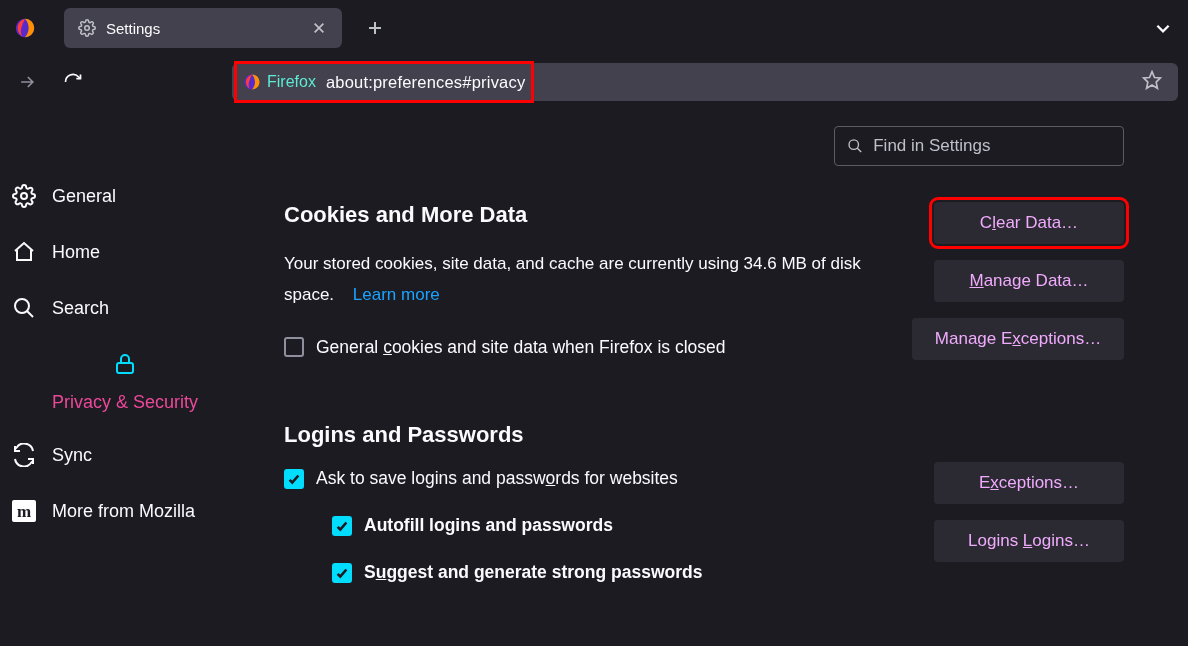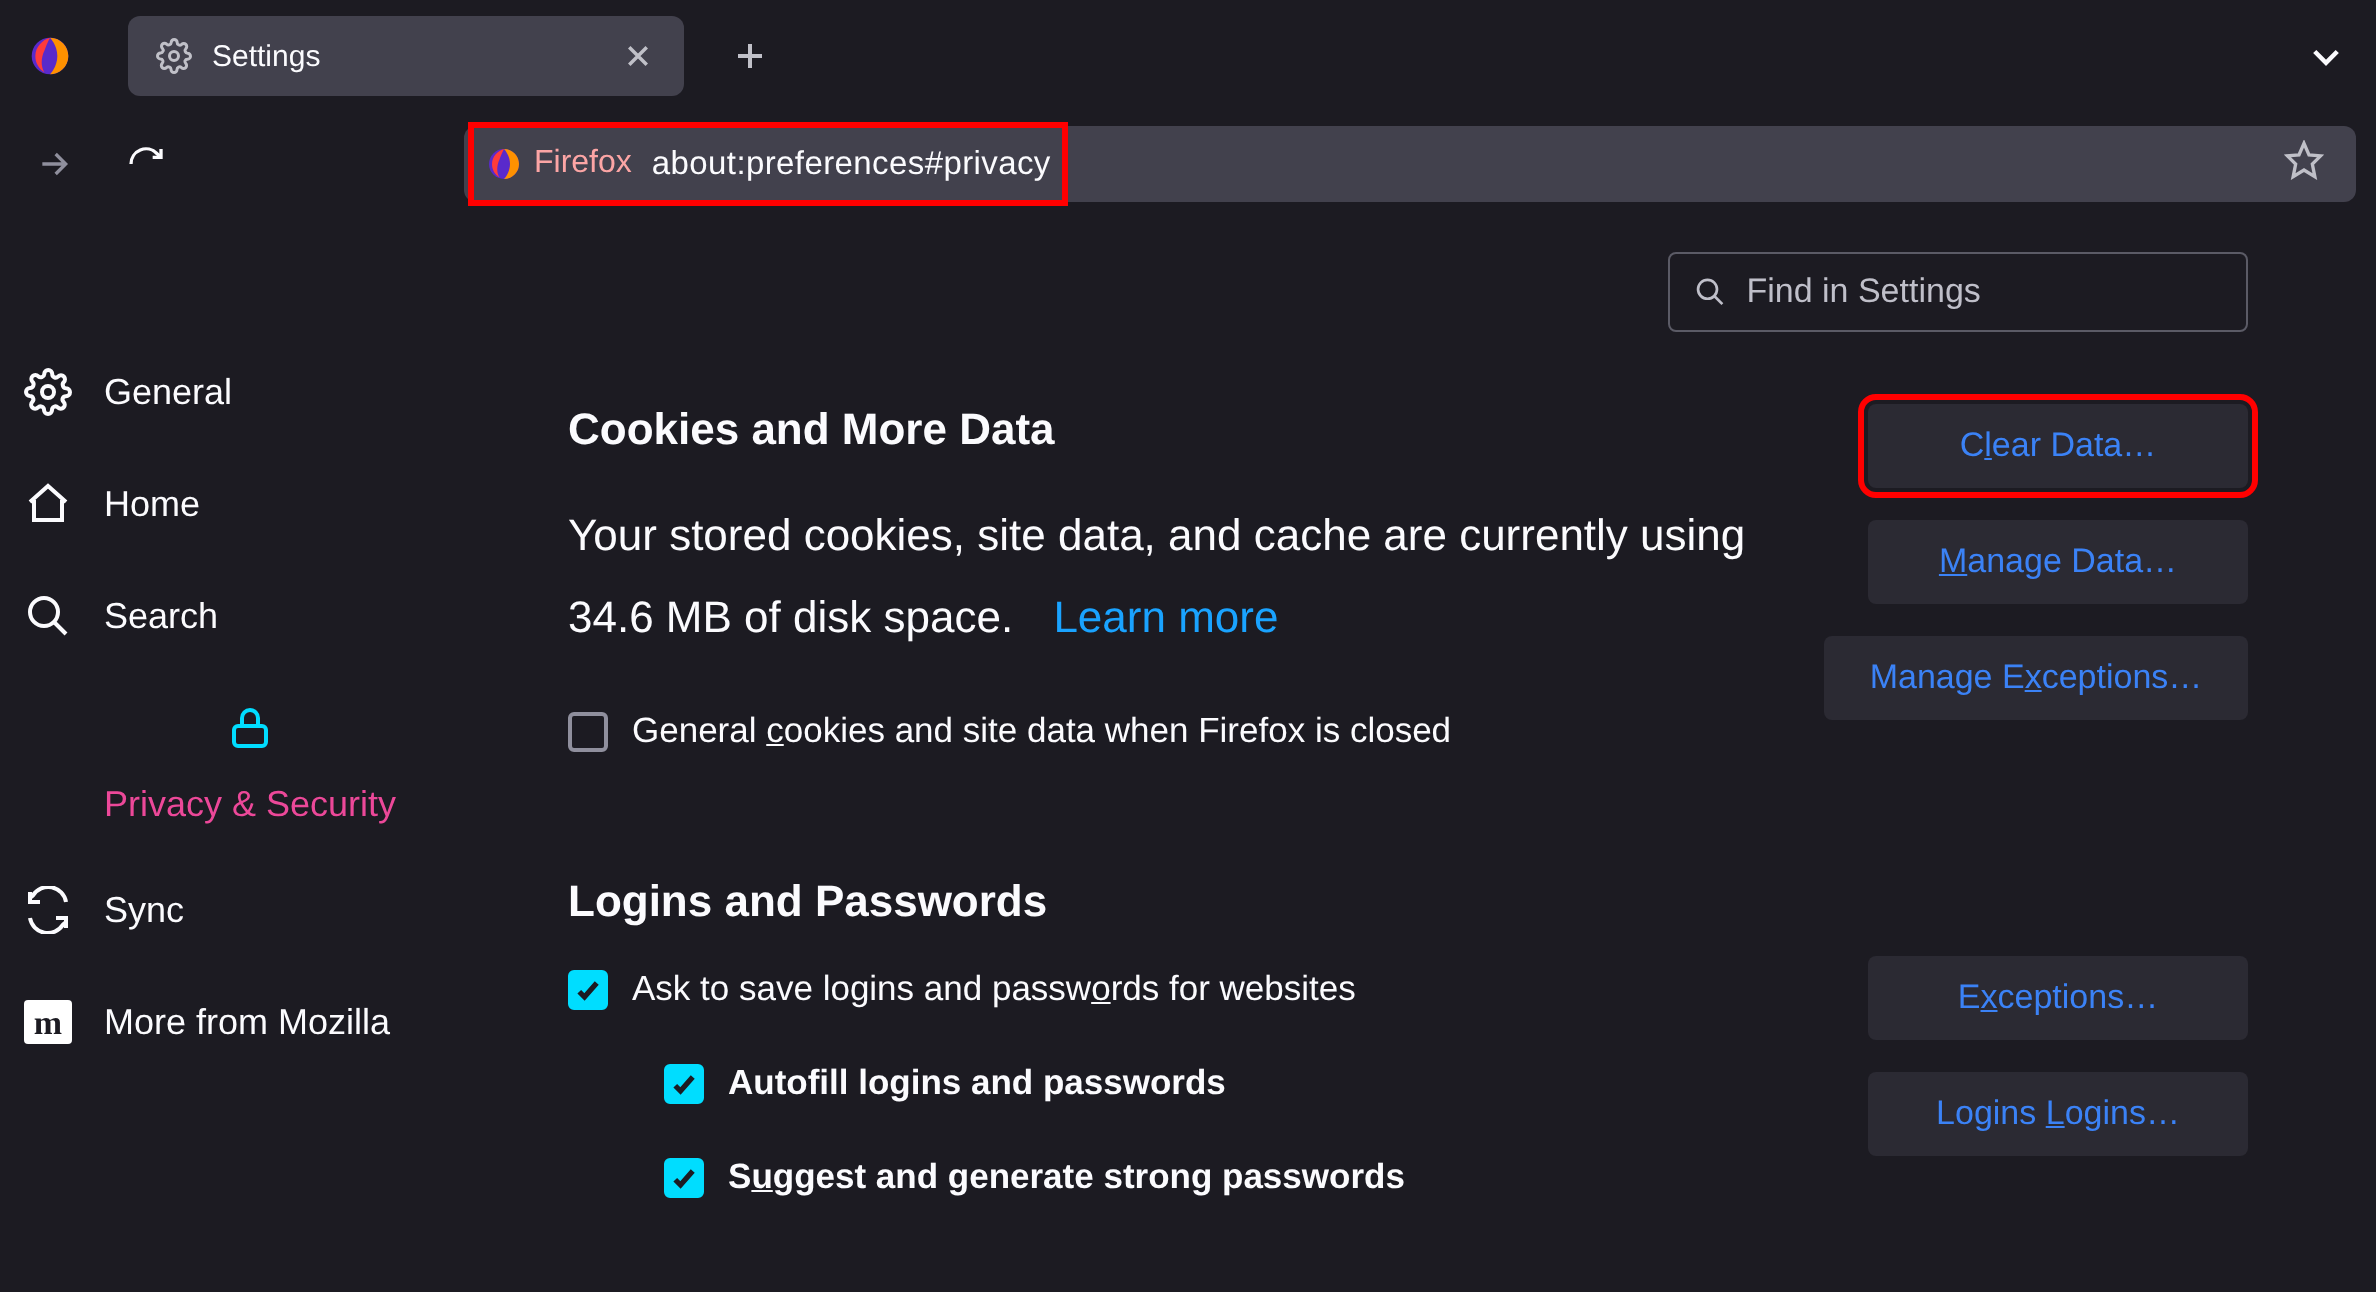--- a/index.html
+++ b/index.html
@@ -13,47 +13,47 @@
   .tab-title { font-size: 15px; color: #fbfbfe; flex:1; }
   .tab-close { width: 18px; height:18px; color:#c0c0c8; display:flex;align-items:center;justify-content:center; cursor:pointer; border-radius:3px;}
   .newtab { width: 34px; height:34px; display:flex; align-items:center; justify-content:center; color:#c0c0c8; margin-left:8px; cursor:pointer; border-radius:4px;}
   .overflow { margin-left:auto; width:34px; height:34px; display:flex; align-items:center;justify-content:center; cursor:pointer;}
 
   
   .navbar { height: 52px; display:flex; align-items:center; padding: 0 10px; gap:12px; background:#1c1b22; }
   .nav-icon { width: 34px; height:34px; display:flex;align-items:center;justify-content:center; color:#8f8f9d; cursor:pointer; border-radius:4px;}
   .urlbar { flex:1; height:38px; background:#42414d; border-radius:6px; display:flex; align-items:center; padding:0 12px; gap:8px; margin-left:130px;}
   .url-highlight { border: 3px solid #ff0000; padding: 4px 6px; display:flex; align-items:center; gap:10px; height:42px; margin-left:-10px;}
-  .url-fx-label { display:flex; align-items:center; gap:6px; font-size:16px; color:#fca5a5; }
+  .url-fx-label { display:flex; align-items:center; gap:6px; font-size:16px; color:#5eead4; }
   .url-text { font-size: 16.5px; color:#fbfbfe; letter-spacing:0.2px;}
   .star { margin-left:auto; width:24px;height:24px; color:#c0c0c8; cursor:pointer;}
 
   
   .content { display:flex; height: calc(646px - 108px); }
 
   .sidebar { width: 250px; padding: 60px 0 0 0; }
   .sidebar-item { display:flex; align-items:center; gap:14px; padding: 14px 10px 14px 10px; font-size:18px; color:#fbfbfe; cursor:pointer; }
   .sidebar-item .sic { width:28px; height:28px; display:flex; align-items:center; justify-content:center; color:#fbfbfe;}
   .sidebar-item.active { color:#ec4899;flex-direction:column; }
   .sidebar-item.active .sic { color:#00ddff; }
 
   .main { flex:1; padding: 18px 8px 0 34px; position:relative; }
   .search-wrap { display:flex; justify-content:flex-end; padding-right:56px; margin-bottom:36px;}
   .search-box { width: 290px; height:40px; background:transparent; border:1px solid #5b5b66; border-radius:4px; display:flex; align-items:center; padding:0 12px; gap:10px; }
   .search-box input { background:transparent; border:none; outline:none; color:#fbfbfe; font-size:17px; width:100%; }
   .search-box input::placeholder { color:#bfbfc9; }
 
   h2.section { font-size:22px; font-weight:600; margin-bottom:20px; }
-  .desc { font-size:22px; line-height:1.85; color:#fbfbfe; max-width:620px;}
+  .desc { font-size:17px; line-height:1.85; color:#fbfbfe; max-width:620px;}
   .learn-more { color:#1aa3ff; cursor:pointer; margin-left:14px; }
 
   .row-with-buttons { display:flex; gap:20px; align-items:flex-start; }
   .row-left { flex:1; }
   .row-right { display:flex; flex-direction:column; gap:16px; align-items:flex-end; padding-right:56px;}
-  .btn { background:#2b2a33; color:#3b82f6; border:none; border-radius:4px; height:42px; min-width:190px; font-size:17px; cursor:pointer; padding: 0 18px;}
+  .btn { background:#2b2a33; color:#f0abfc; border:none; border-radius:4px; height:42px; min-width:190px; font-size:17px; cursor:pointer; padding: 0 18px;}
   .btn.highlight { outline: 3px solid #ff0000; outline-offset: 2px; }
 
   .check-row { display:flex; align-items:center; gap:12px; font-size:17.5px; margin-top:26px;}
   .check-sub { margin-left: 48px; font-weight: bold; }
   .chk { width:20px; height:20px; border:2px solid #8f8f9d; border-radius:3px; display:inline-flex; align-items:center; justify-content:center; cursor:pointer; flex-shrink:0;}
   .chk.on { background:#00ddff; border-color:#00ddff; }
   .chk.on svg { display:block; }
   .chk svg { display:none; }
 
   .underline-letter { text-decoration: underline; }

